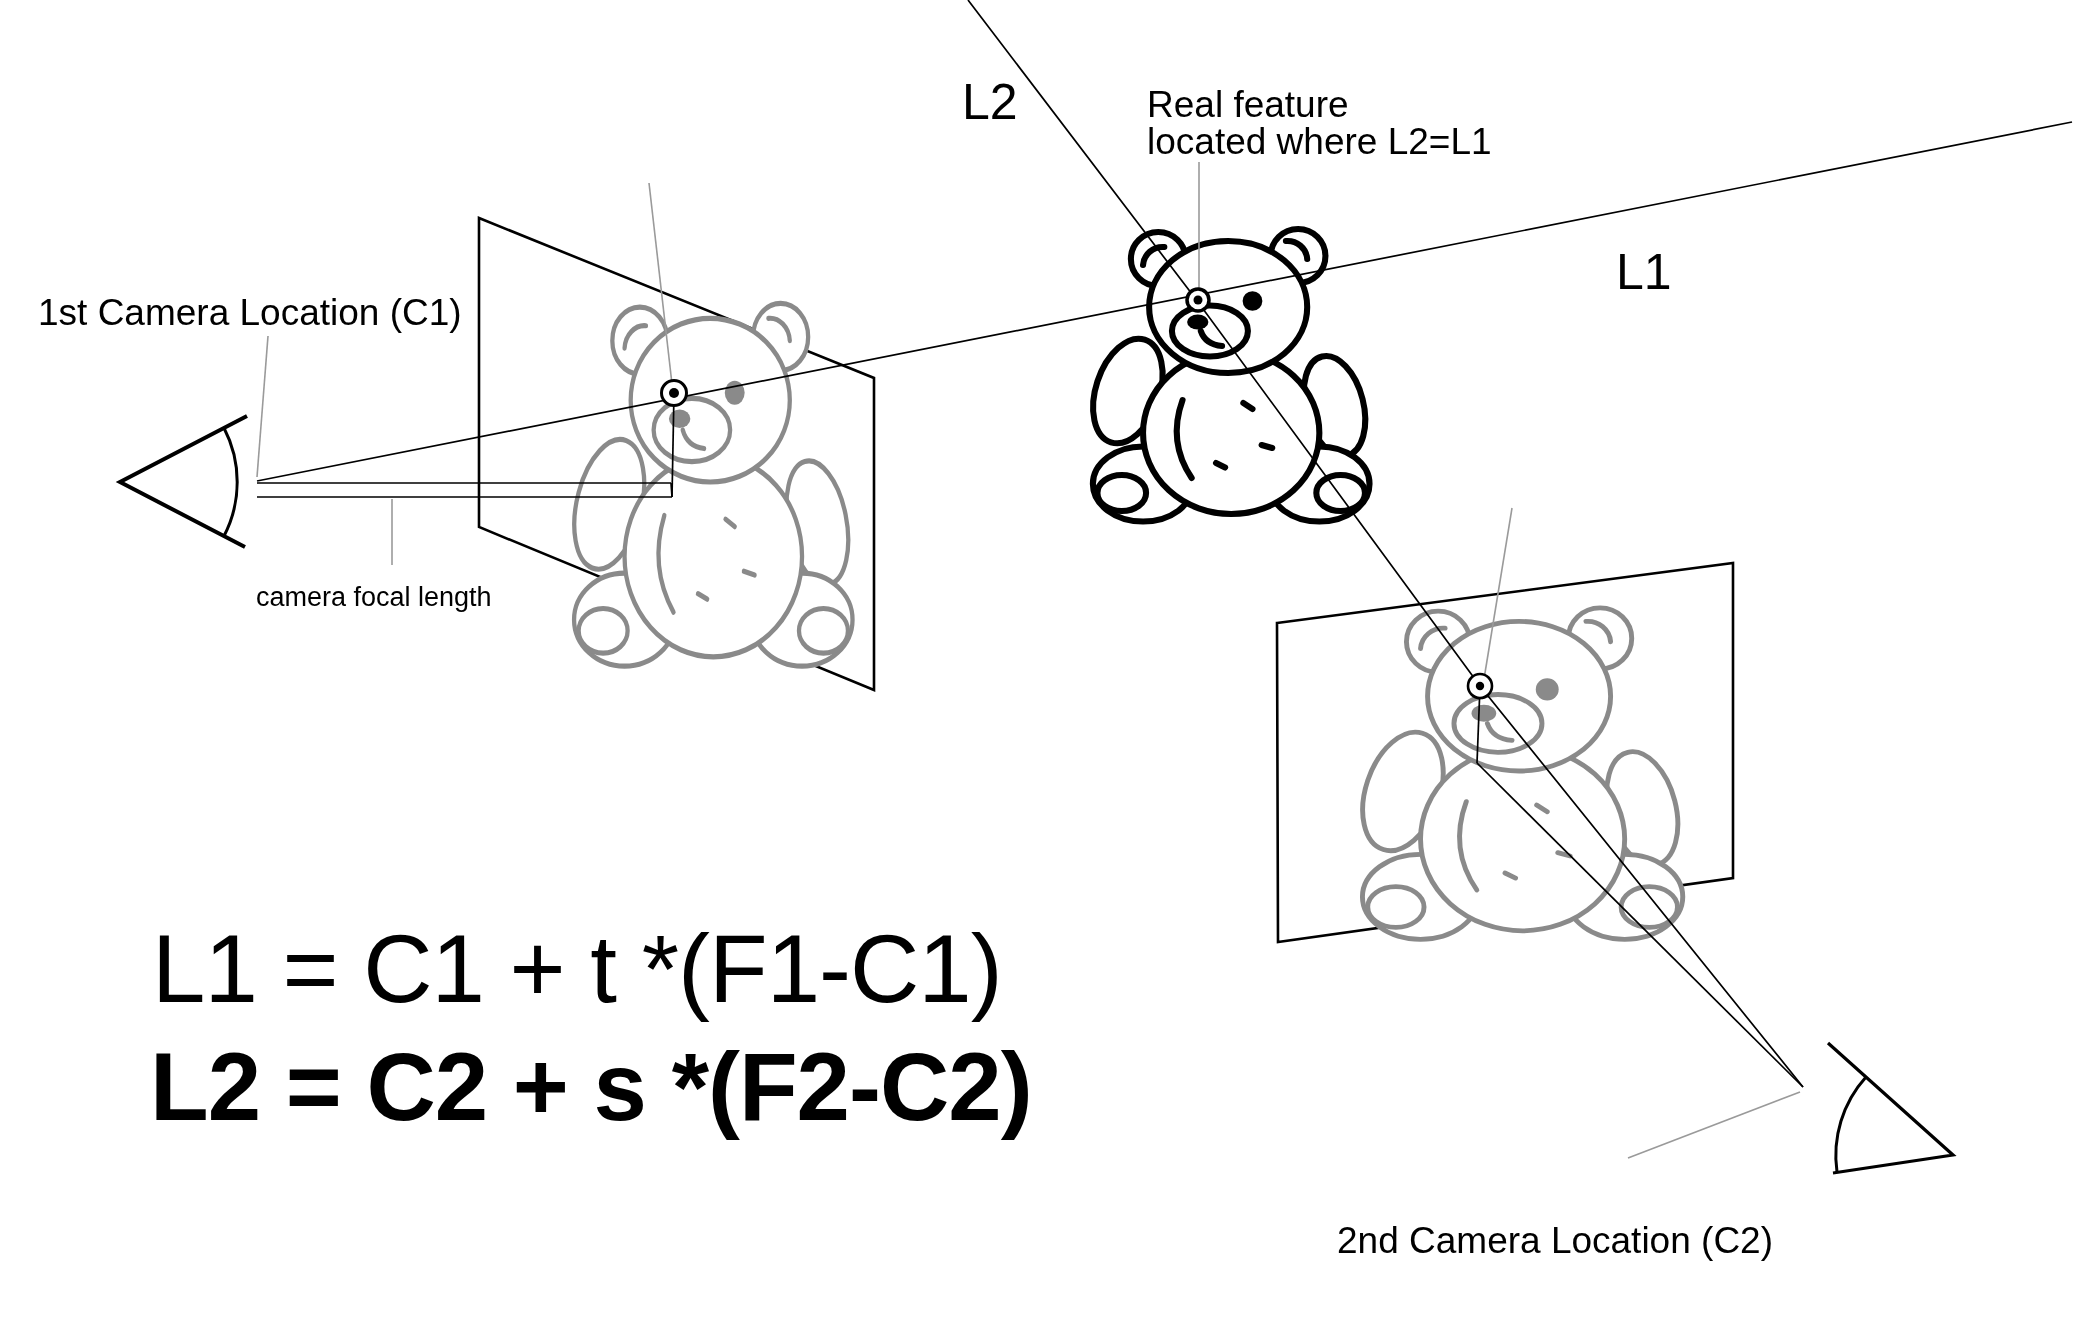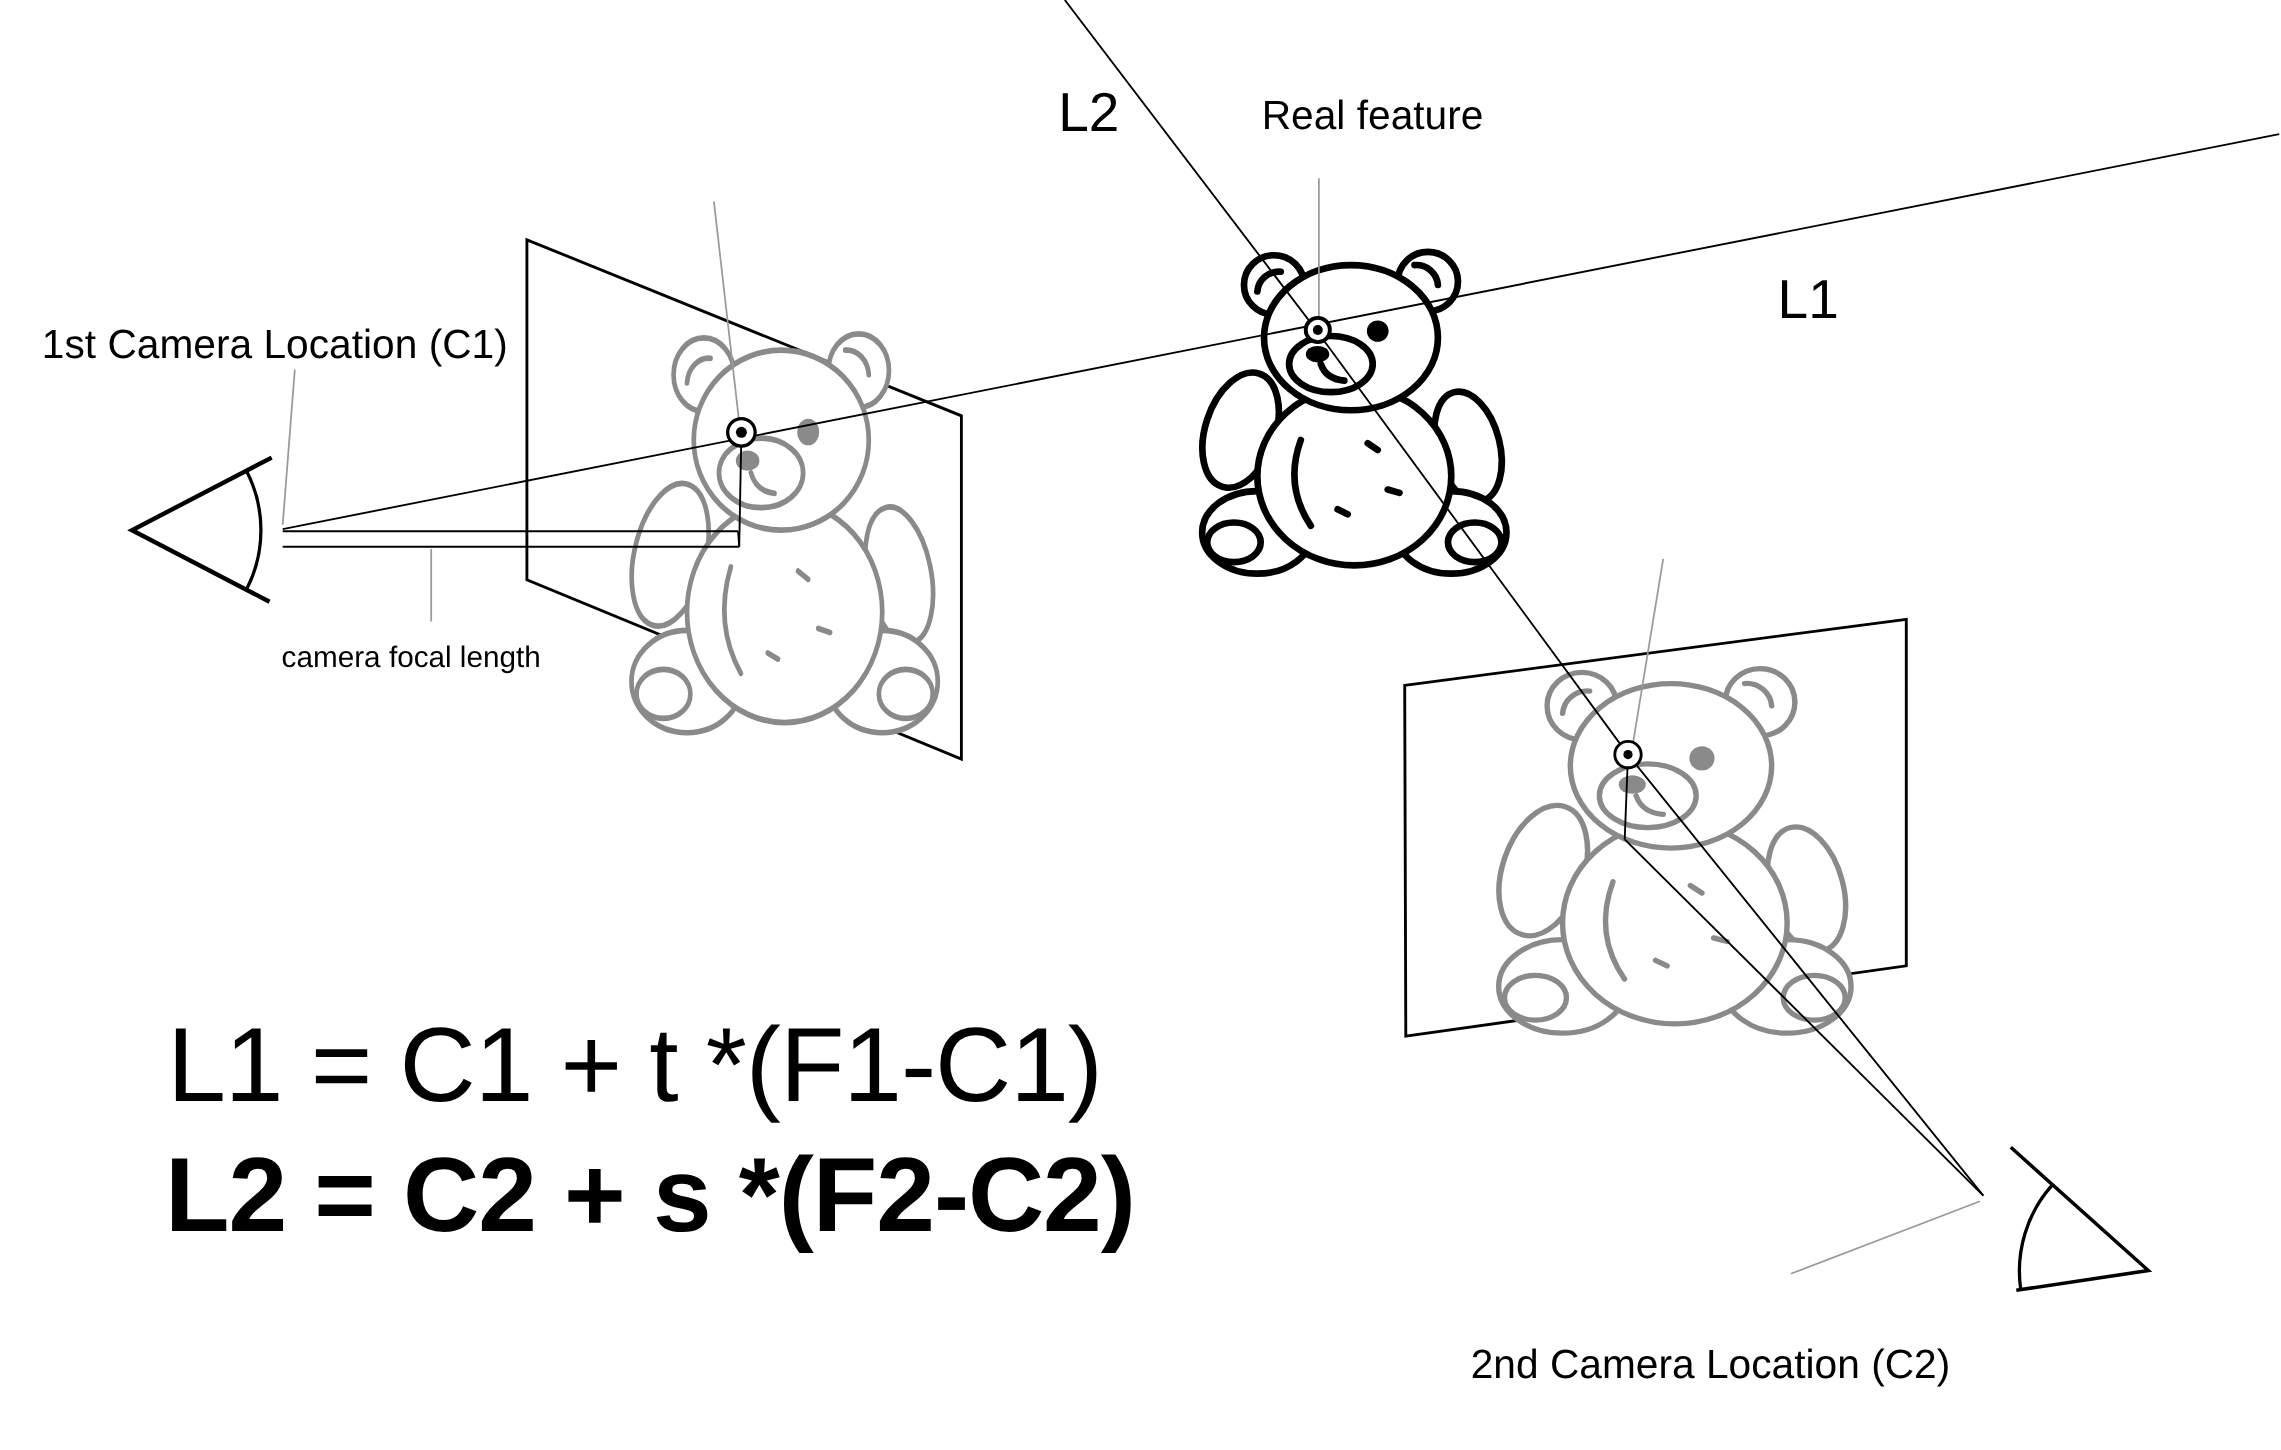--- a/index.html
+++ b/index.html
@@ -92,20 +92,21 @@
     </g>
   </svg>
 
   <div class="lbl" style="left:38px;top:291px;">1st Camera Location (C1)</div>
 
 
   <div class="lbl lbl-small" style="left:256px;top:566px;margin-top:15px;">camera focal length</div>
 
   <div class="lbl real-label" style="left:1147px;top:86px;">
     <div>Real feature</div>
+    <div>located where L2=L1</div>
   </div>
 
   <div class="lbl lbl-big" style="left:962px;top:72px;text-align:right;">L2</div>
 
   <div class="lbl lbl-big" style="left:1616px;top:242px;">L1</div>
 
 
   <div class="lbl" style="left:1337px;top:1219px;">2nd Camera Location (C2)</div>
 
   <div class="eq" style="left:152px;top:916px;">L1 = C1 + t *(F1-C1)</div>

